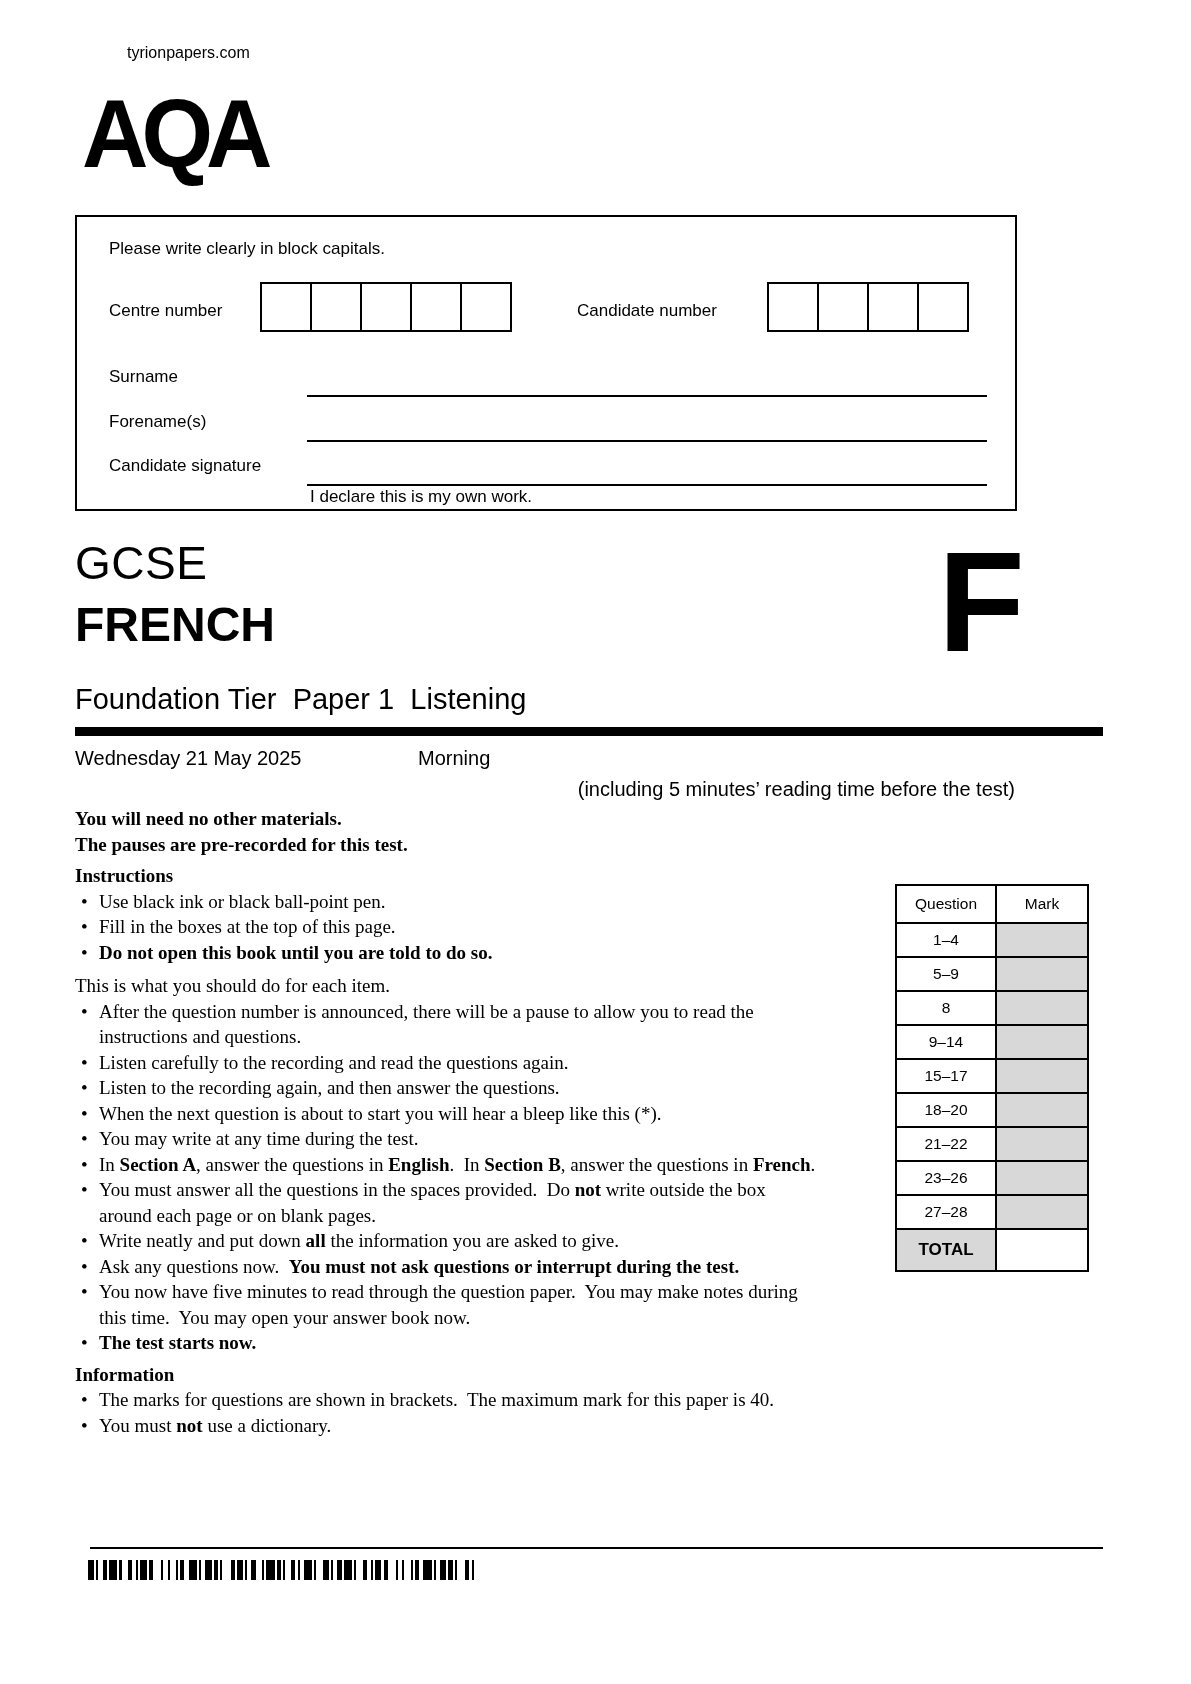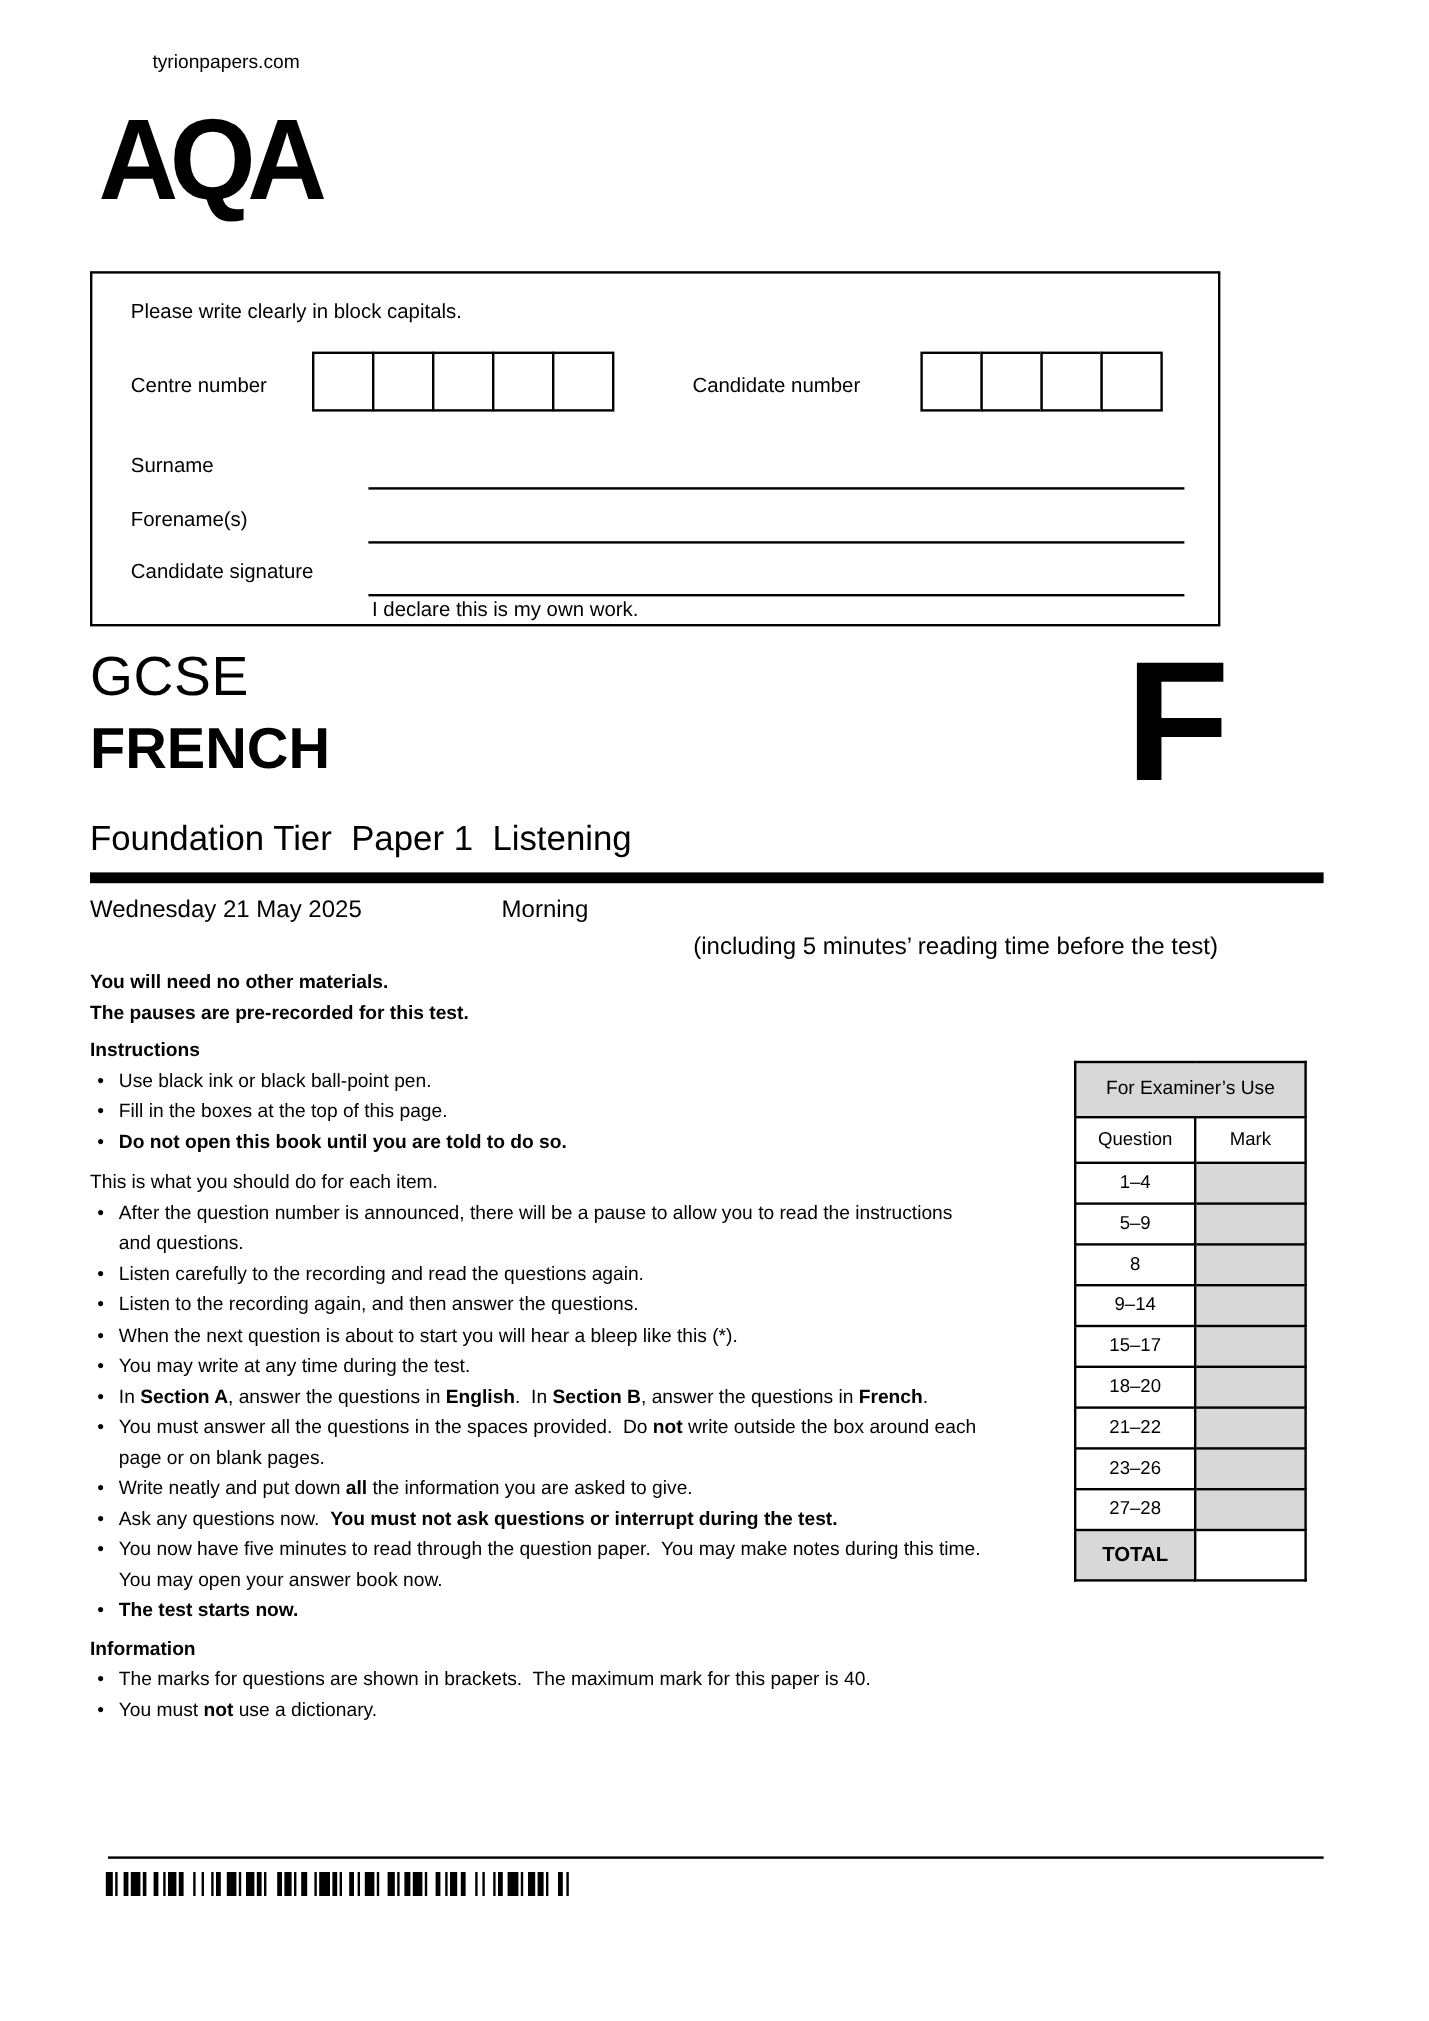--- a/index.html
+++ b/index.html
@@ -10,21 +10,21 @@
   .abs{position:absolute;}
   .pre{white-space:pre-wrap;}
   .b{font-weight:bold;}
 
   .watermark-top{left:127px;top:44px;font-size:16px;}
 
   .aqa-logo{left:82px;top:86px;font-size:92px;font-weight:700;letter-spacing:-7px;
     line-height:1;transform:scaleY(1.04);transform-origin:top left;}
 
   
-  .cand-box{left:75px;top:226px;width:938px;height:292px;border:2px solid #000;}
+  .cand-box{left:75px;top:215px;width:938px;height:292px;border:2px solid #000;}
   .cand-box .please{left:32px;top:22px;font-size:17px;}
   .cand-box .centre-label{left:32px;top:84px;font-size:17px;}
   .cand-box .cand-label{left:500px;top:84px;font-size:17px;}
   .numboxes{display:flex;top:65px;height:50px;}
   .numboxes .cell{width:52px;height:50px;border:2px solid #000;margin-left:-2px;background:#fff;box-sizing:border-box;}
   .numboxes .cell:first-child{margin-left:0;}
   .centre-boxes{left:183px;}
   .cand-boxes{left:690px;}
   .cand-box .row-label{left:32px;font-size:17px;}
   .surname-label{top:150px;}
@@ -44,21 +44,21 @@
   .rule{left:75px;top:727px;width:1028px;height:9px;background:#000;}
 
   
   .session{left:75px;top:747px;width:940px;height:60px;font-size:20px;}
   .session .date{left:0;top:0;}
   .session .tod{left:343px;top:0;}
   .session .allowed{right:0;top:0;}
   .session .note{right:0;top:31px;}
 
   
-  .main-col{left:75px;top:806px;width:748px;font-size:16px;line-height:25.5px;}
+  .main-col{left:75px;top:806px;width:748px;font-size:19px;line-height:25.5px;font-family:Liberation Serif, serif;}
   .main-col p{margin:0;}
   .main-col .hd{font-weight:bold;margin-top:6px;}
   .main-col .mid{margin-top:8px;}
   .blist{margin:0;padding:0;}
   .bullet-item{display:flex;}
   .bullet-item .dot{width:24px;flex:0 0 24px;text-align:left;padding-left:6px;box-sizing:border-box;}
   .bullet-item .li-text{flex:1 1 auto;white-space:pre-wrap;}
 
   
   .examiner{left:895px;top:884px;border-collapse:collapse;}
@@ -200,23 +200,20 @@
         <div class="bullet-item">
           <span class="dot">•</span>
           <span class="li-text"><span>You must </span><span class="b">not</span><span> use a dictionary.</span></span>
         </div>
       </div>
   </div>
 
   <table class="abs examiner">
     <tbody>
       <tr>
-          <td class="thead" colspan="2">For Examiner’s Use</td>
-        </tr>
-      <tr>
         <td class="qcol colhead">Question</td>
         <td class="colhead" style="background:#fff;">Mark</td>
       </tr>
     </tbody>
     <tbody>
         <tr>
           <td class="qcol">1–4</td>
           <td class="mcol"></td>
         </tr>
         <tr>

